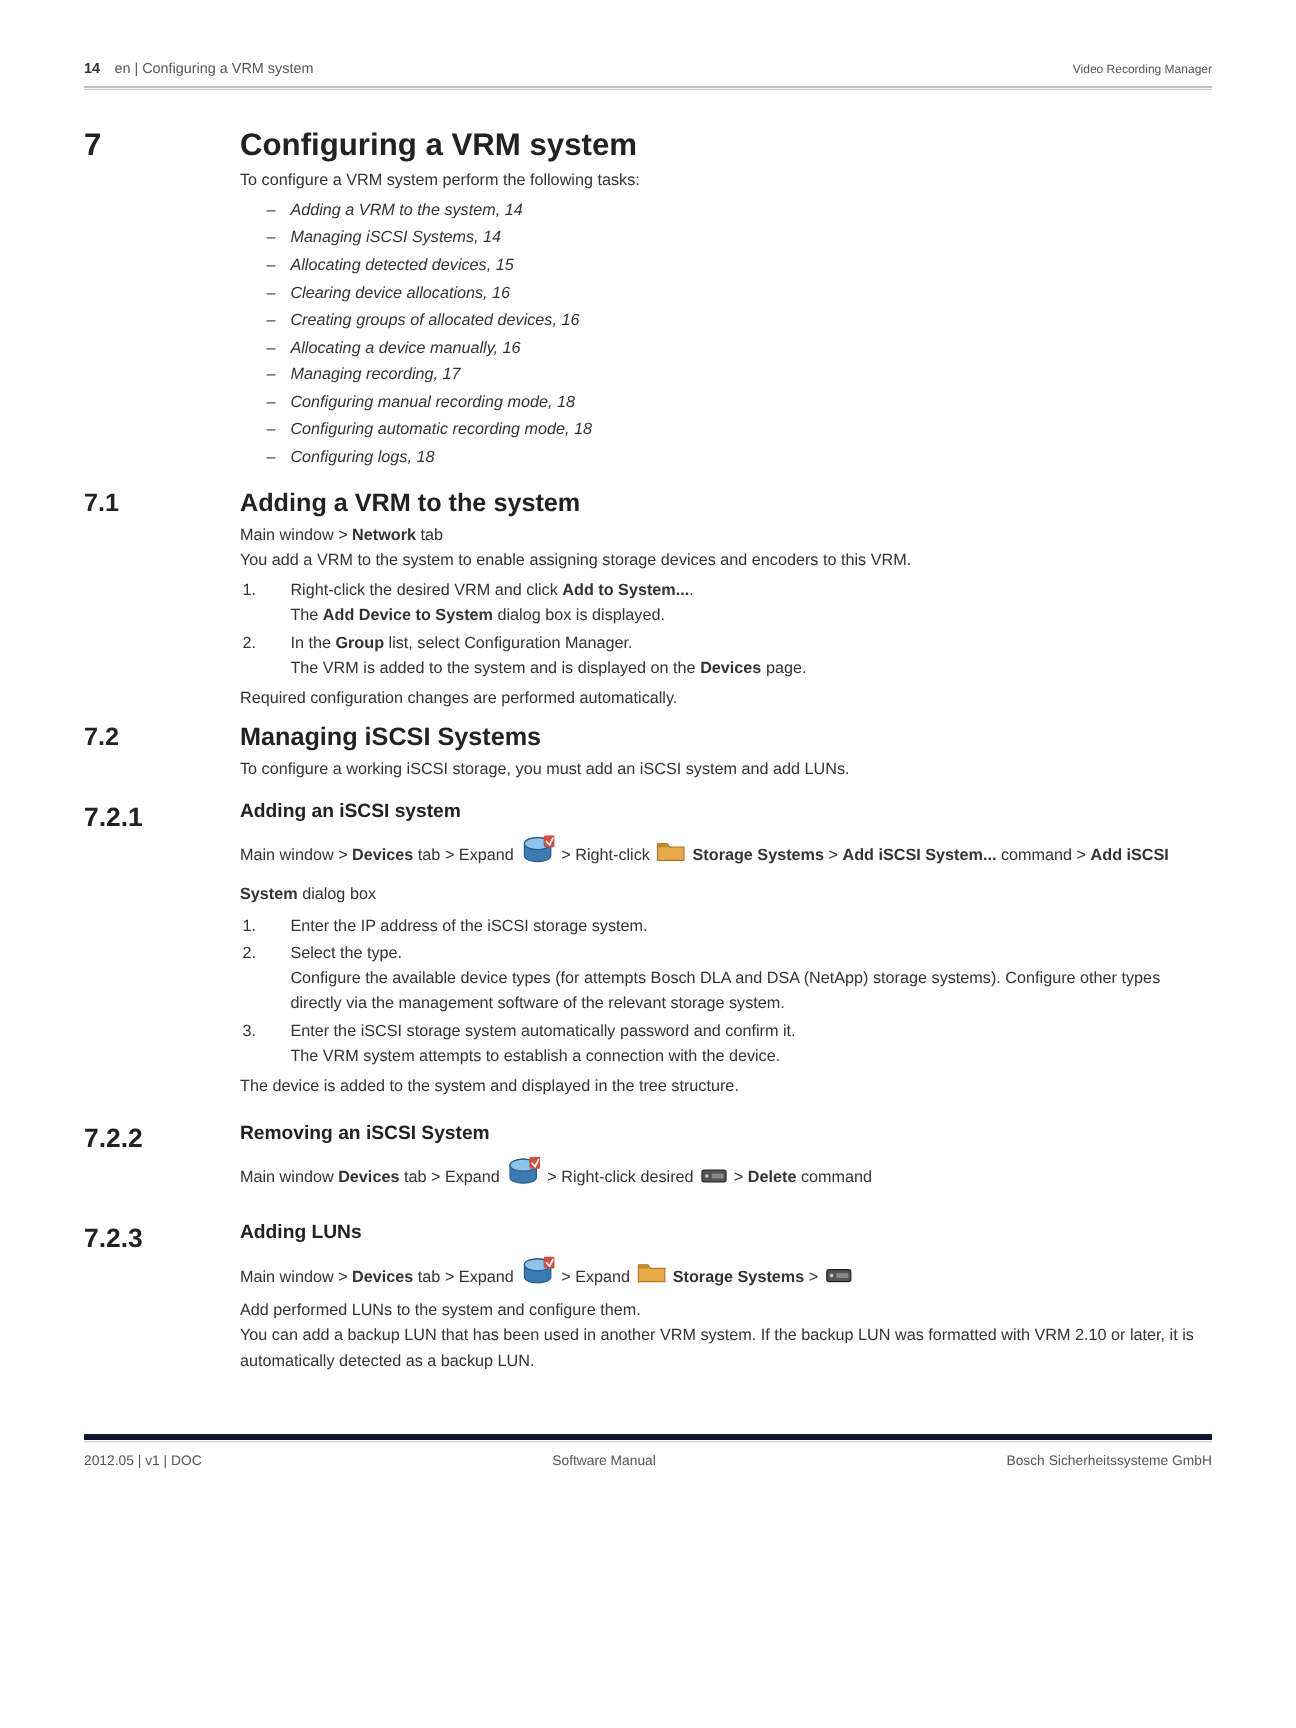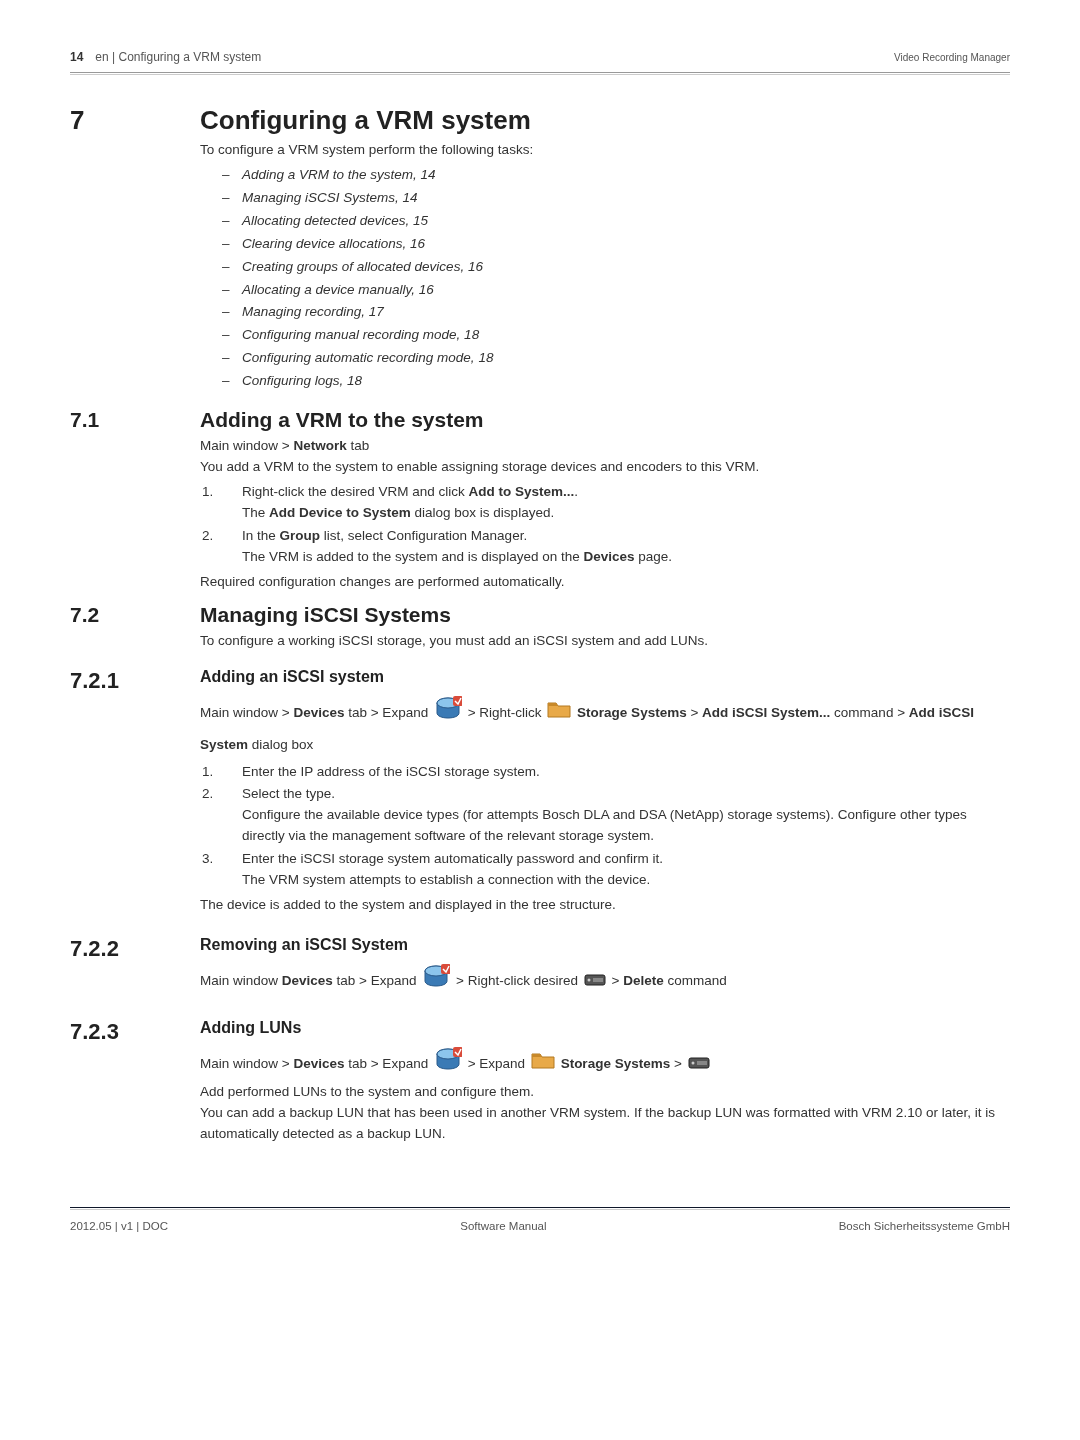--- a/index.html
+++ b/index.html
@@ -128,22 +128,22 @@
   ol.numlist > li .sub {
     display: block;
   }
   .bold { font-weight: bold; }
   .svg-icon {
     display: inline-block;
     vertical-align: middle;
     margin: 0 2px;
   }
   .footer-wrap {
-    border-top: 1px solid #0f172a;
-    margin-top: 52px;
+    border-top: 5px solid #0f172a;
+    margin-top: 40px;
   }
   .footer-thin {
     border-top: 1px solid #ccc;
     margin-top: 1px;
   }
   .footer-row {
     display: flex;
     justify-content: space-between;
     font-size: 11.5px;
     color: #555;

